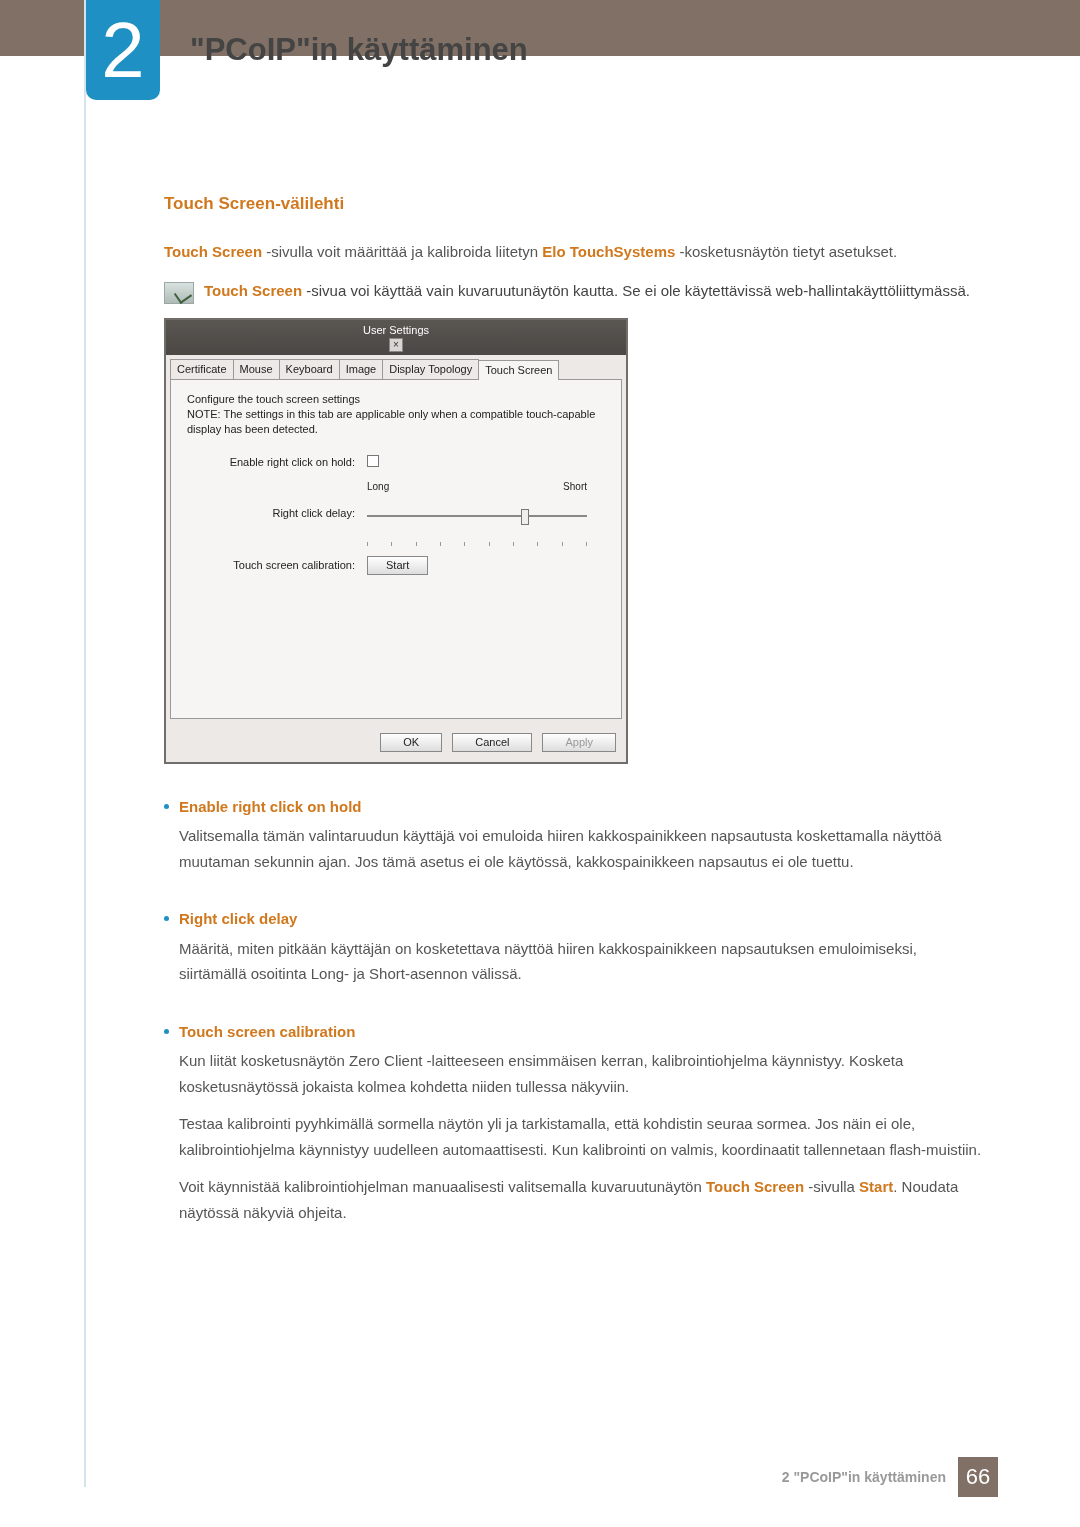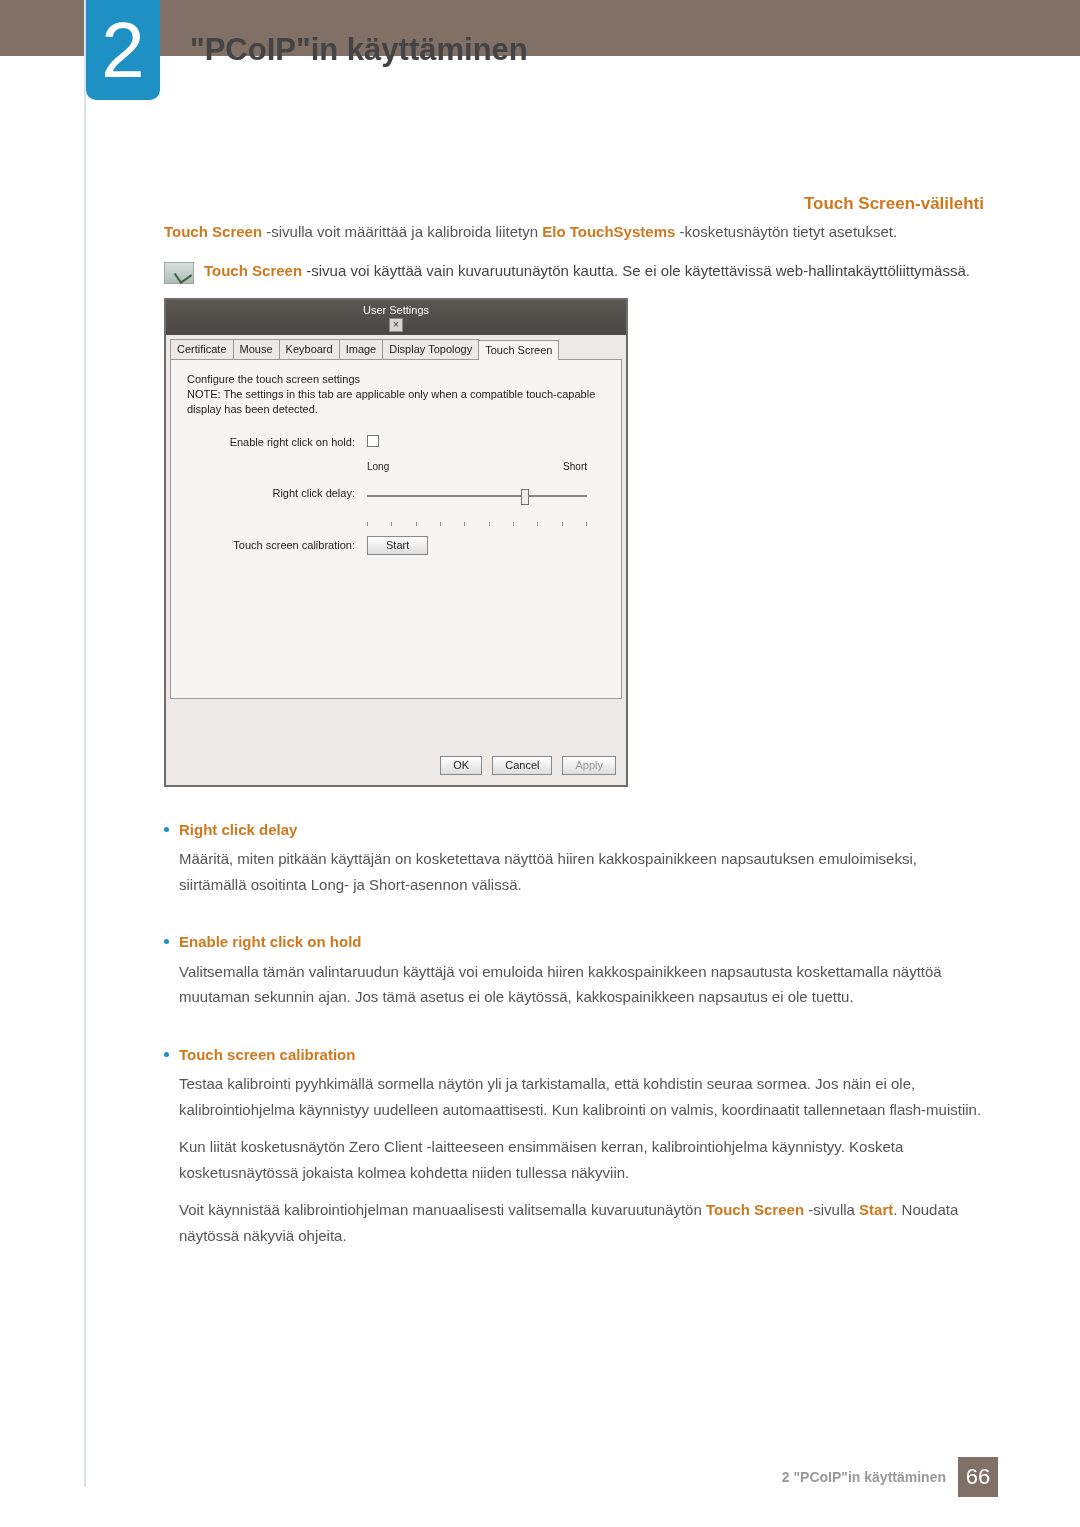--- a/index.html
+++ b/index.html
@@ -53,22 +53,21 @@
     left: 164px;
     top: 190px;
     width: 820px;
     font-size: 15px;
     line-height: 1.7;
   }
   .section-heading {
     color: #d0781e;
     font-size: 17px;
     font-weight: bold;
-    margin-bottom: 0;
-    text-align: right;
+    margin-bottom: 20px;
   }
   .highlight { color: #d0781e; font-weight: bold; }
   .para { margin-bottom: 14px; color: #555; }
   .note-row {
     display: flex;
     align-items: flex-start;
     gap: 10px;
     margin-bottom: 14px;
   }
   .note-icon {
@@ -197,21 +196,21 @@
     padding: 1px 18px;
     font-size: 11px;
     display: inline-block;
   }
   .dialog-buttons {
     display: flex;
     justify-content: flex-end;
     gap: 10px;
     padding: 6px 10px 10px;
   }
-  .dialog-buttons .btn-small { padding: 1px 12px; margin-top: 43px; }
+  .dialog-buttons .btn-small { padding: 1px 22px; }
   .btn-disabled { color: #999; }
   
   .bullet-item {
     display: flex;
     gap: 10px;
     margin-bottom: 20px;
   }
   .bullet-dot {
     width: 5px;
     height: 5px;
@@ -325,39 +324,39 @@
     <div class="dialog-buttons">
       <span class="btn-small">OK</span>
       <span class="btn-small">Cancel</span>
       <span class="btn-small btn-disabled">Apply</span>
     </div>
   </div>
 
   <div class="bullet-item">
     <div class="bullet-dot"></div>
     <div class="bullet-body">
-      <div class="bullet-title">Right click delay</div>
-      <div class="bullet-text">Määritä, miten pitkään käyttäjän on kosketettava näyttöä hiiren kakkospainikkeen napsautuksen emuloimiseksi, siirtämällä osoitinta Long- ja Short-asennon välissä.</div>
+      <div class="bullet-title">Enable right click on hold</div>
+      <div class="bullet-text">Valitsemalla tämän valintaruudun käyttäjä voi emuloida hiiren kakkospainikkeen napsautusta koskettamalla näyttöä muutaman sekunnin ajan. Jos tämä asetus ei ole käytössä, kakkospainikkeen napsautus ei ole tuettu.</div>
     </div>
   </div>
 
   <div class="bullet-item">
     <div class="bullet-dot"></div>
     <div class="bullet-body">
-      <div class="bullet-title">Enable right click on hold</div>
-      <div class="bullet-text">Valitsemalla tämän valintaruudun käyttäjä voi emuloida hiiren kakkospainikkeen napsautusta koskettamalla näyttöä muutaman sekunnin ajan. Jos tämä asetus ei ole käytössä, kakkospainikkeen napsautus ei ole tuettu.</div>
+      <div class="bullet-title">Right click delay</div>
+      <div class="bullet-text">Määritä, miten pitkään käyttäjän on kosketettava näyttöä hiiren kakkospainikkeen napsautuksen emuloimiseksi, siirtämällä osoitinta Long- ja Short-asennon välissä.</div>
     </div>
   </div>
 
   <div class="bullet-item">
     <div class="bullet-dot"></div>
     <div class="bullet-body">
       <div class="bullet-title">Touch screen calibration</div>
+      <div class="bullet-text">Kun liität kosketusnäytön Zero Client -laitteeseen ensimmäisen kerran, kalibrointiohjelma käynnistyy. Kosketa kosketusnäytössä jokaista kolmea kohdetta niiden tullessa näkyviin.</div>
       <div class="bullet-text">Testaa kalibrointi pyyhkimällä sormella näytön yli ja tarkistamalla, että kohdistin seuraa sormea. Jos näin ei ole, kalibrointiohjelma käynnistyy uudelleen automaattisesti. Kun kalibrointi on valmis, koordinaatit tallennetaan flash-muistiin.</div>
-      <div class="bullet-text">Kun liität kosketusnäytön Zero Client -laitteeseen ensimmäisen kerran, kalibrointiohjelma käynnistyy. Kosketa kosketusnäytössä jokaista kolmea kohdetta niiden tullessa näkyviin.</div>
       <div class="bullet-text">
         <span>Voit käynnistää kalibrointiohjelman manuaalisesti valitsemalla kuvaruutunäytön </span><span class="highlight">Touch Screen</span><span> -sivulla </span><span class="highlight">Start</span><span>. Noudata näytössä näkyviä ohjeita.</span>
       </div>
     </div>
   </div>
 
 </div>
 
 <div class="page-footer">
   <span class="footer-text">2 "PCoIP"in käyttäminen</span>

